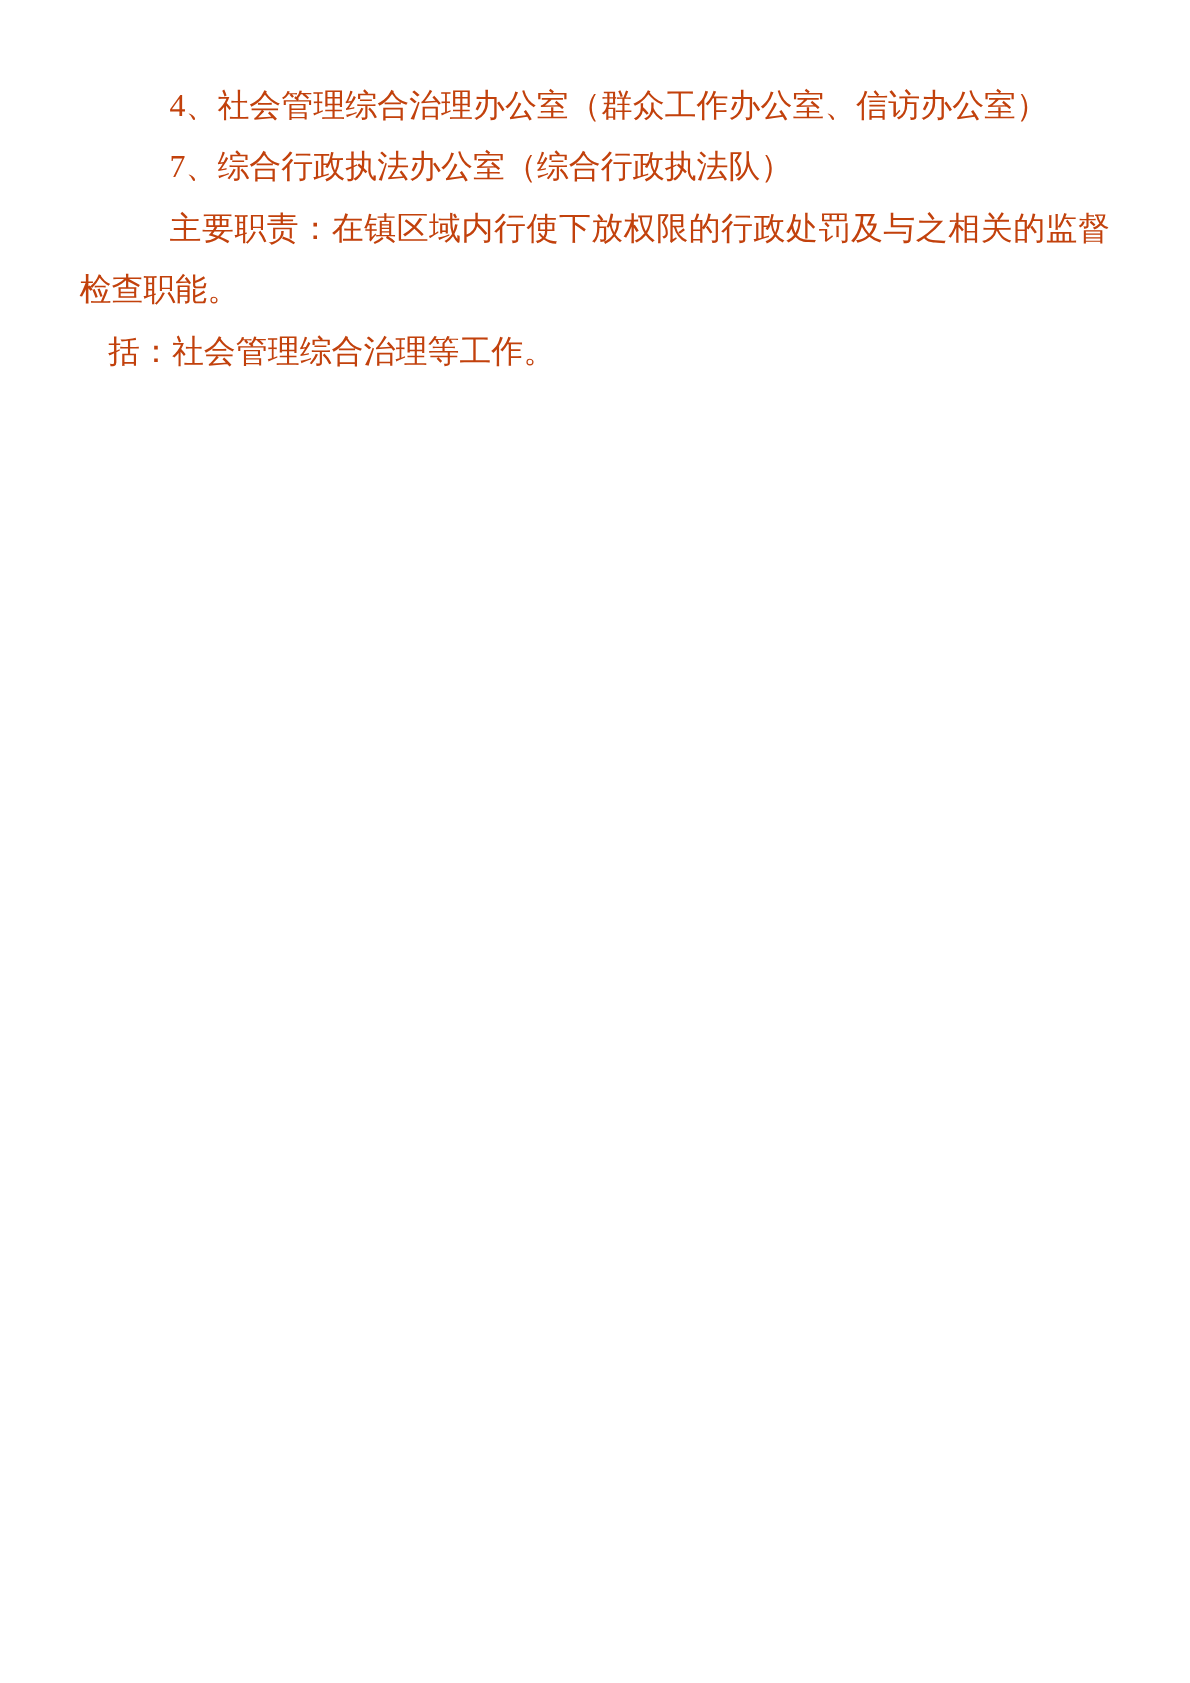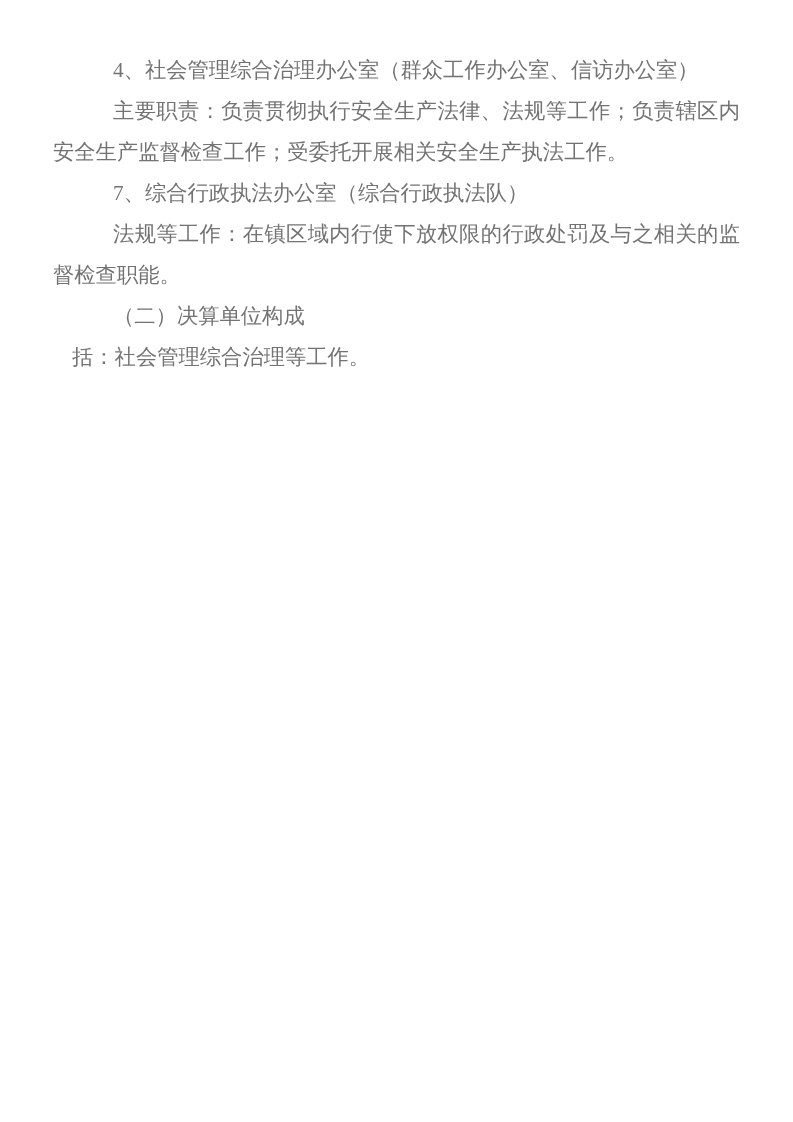--- a/index.html
+++ b/index.html
@@ -17,21 +17,21 @@
     color: #000000;
   }
   .content {
     position: absolute;
     left: 53px;
     top: 50px;
     width: 687px;
     font-size: 21.3px;
     line-height: 41px;
     text-align: justify;
-    color: #737373;
+    color: #c2410c;
   }
   .para {
     margin: 0;
     padding: 0;
   }
   
   .para.indent2 {
     text-indent: 60px;
   }
   
@@ -39,19 +39,17 @@
     padding-left: 19px;
     text-indent: 0;
   }
 </style>
 </head>
 <body>
 
 <div class="page">
   <div class="content" id="paragraph-container">
       <p class="para indent2">4、社会管理综合治理办公室（群众工作办公室、信访办公室）</p>
-      <p class="para indent2">主要职责：负责贯彻执行安全生产法律、法规等工作；负责辖区内安全生产监督检查工作；受委托开展相关安全生产执法工作。</p>
       <p class="para indent2">7、综合行政执法办公室（综合行政执法队）</p>
-      <p class="para indent2">法规等工作：在镇区域内行使下放权限的行政处罚及与之相关的监督检查职能。</p>
-      <p class="para indent2">（二）决算单位构成</p>
+      <p class="para indent2">主要职责：在镇区域内行使下放权限的行政处罚及与之相关的监督检查职能。</p>
       <p class="para hang">括：社会管理综合治理等工作。</p>
     </div>
 </div>
 
 </body></html>

